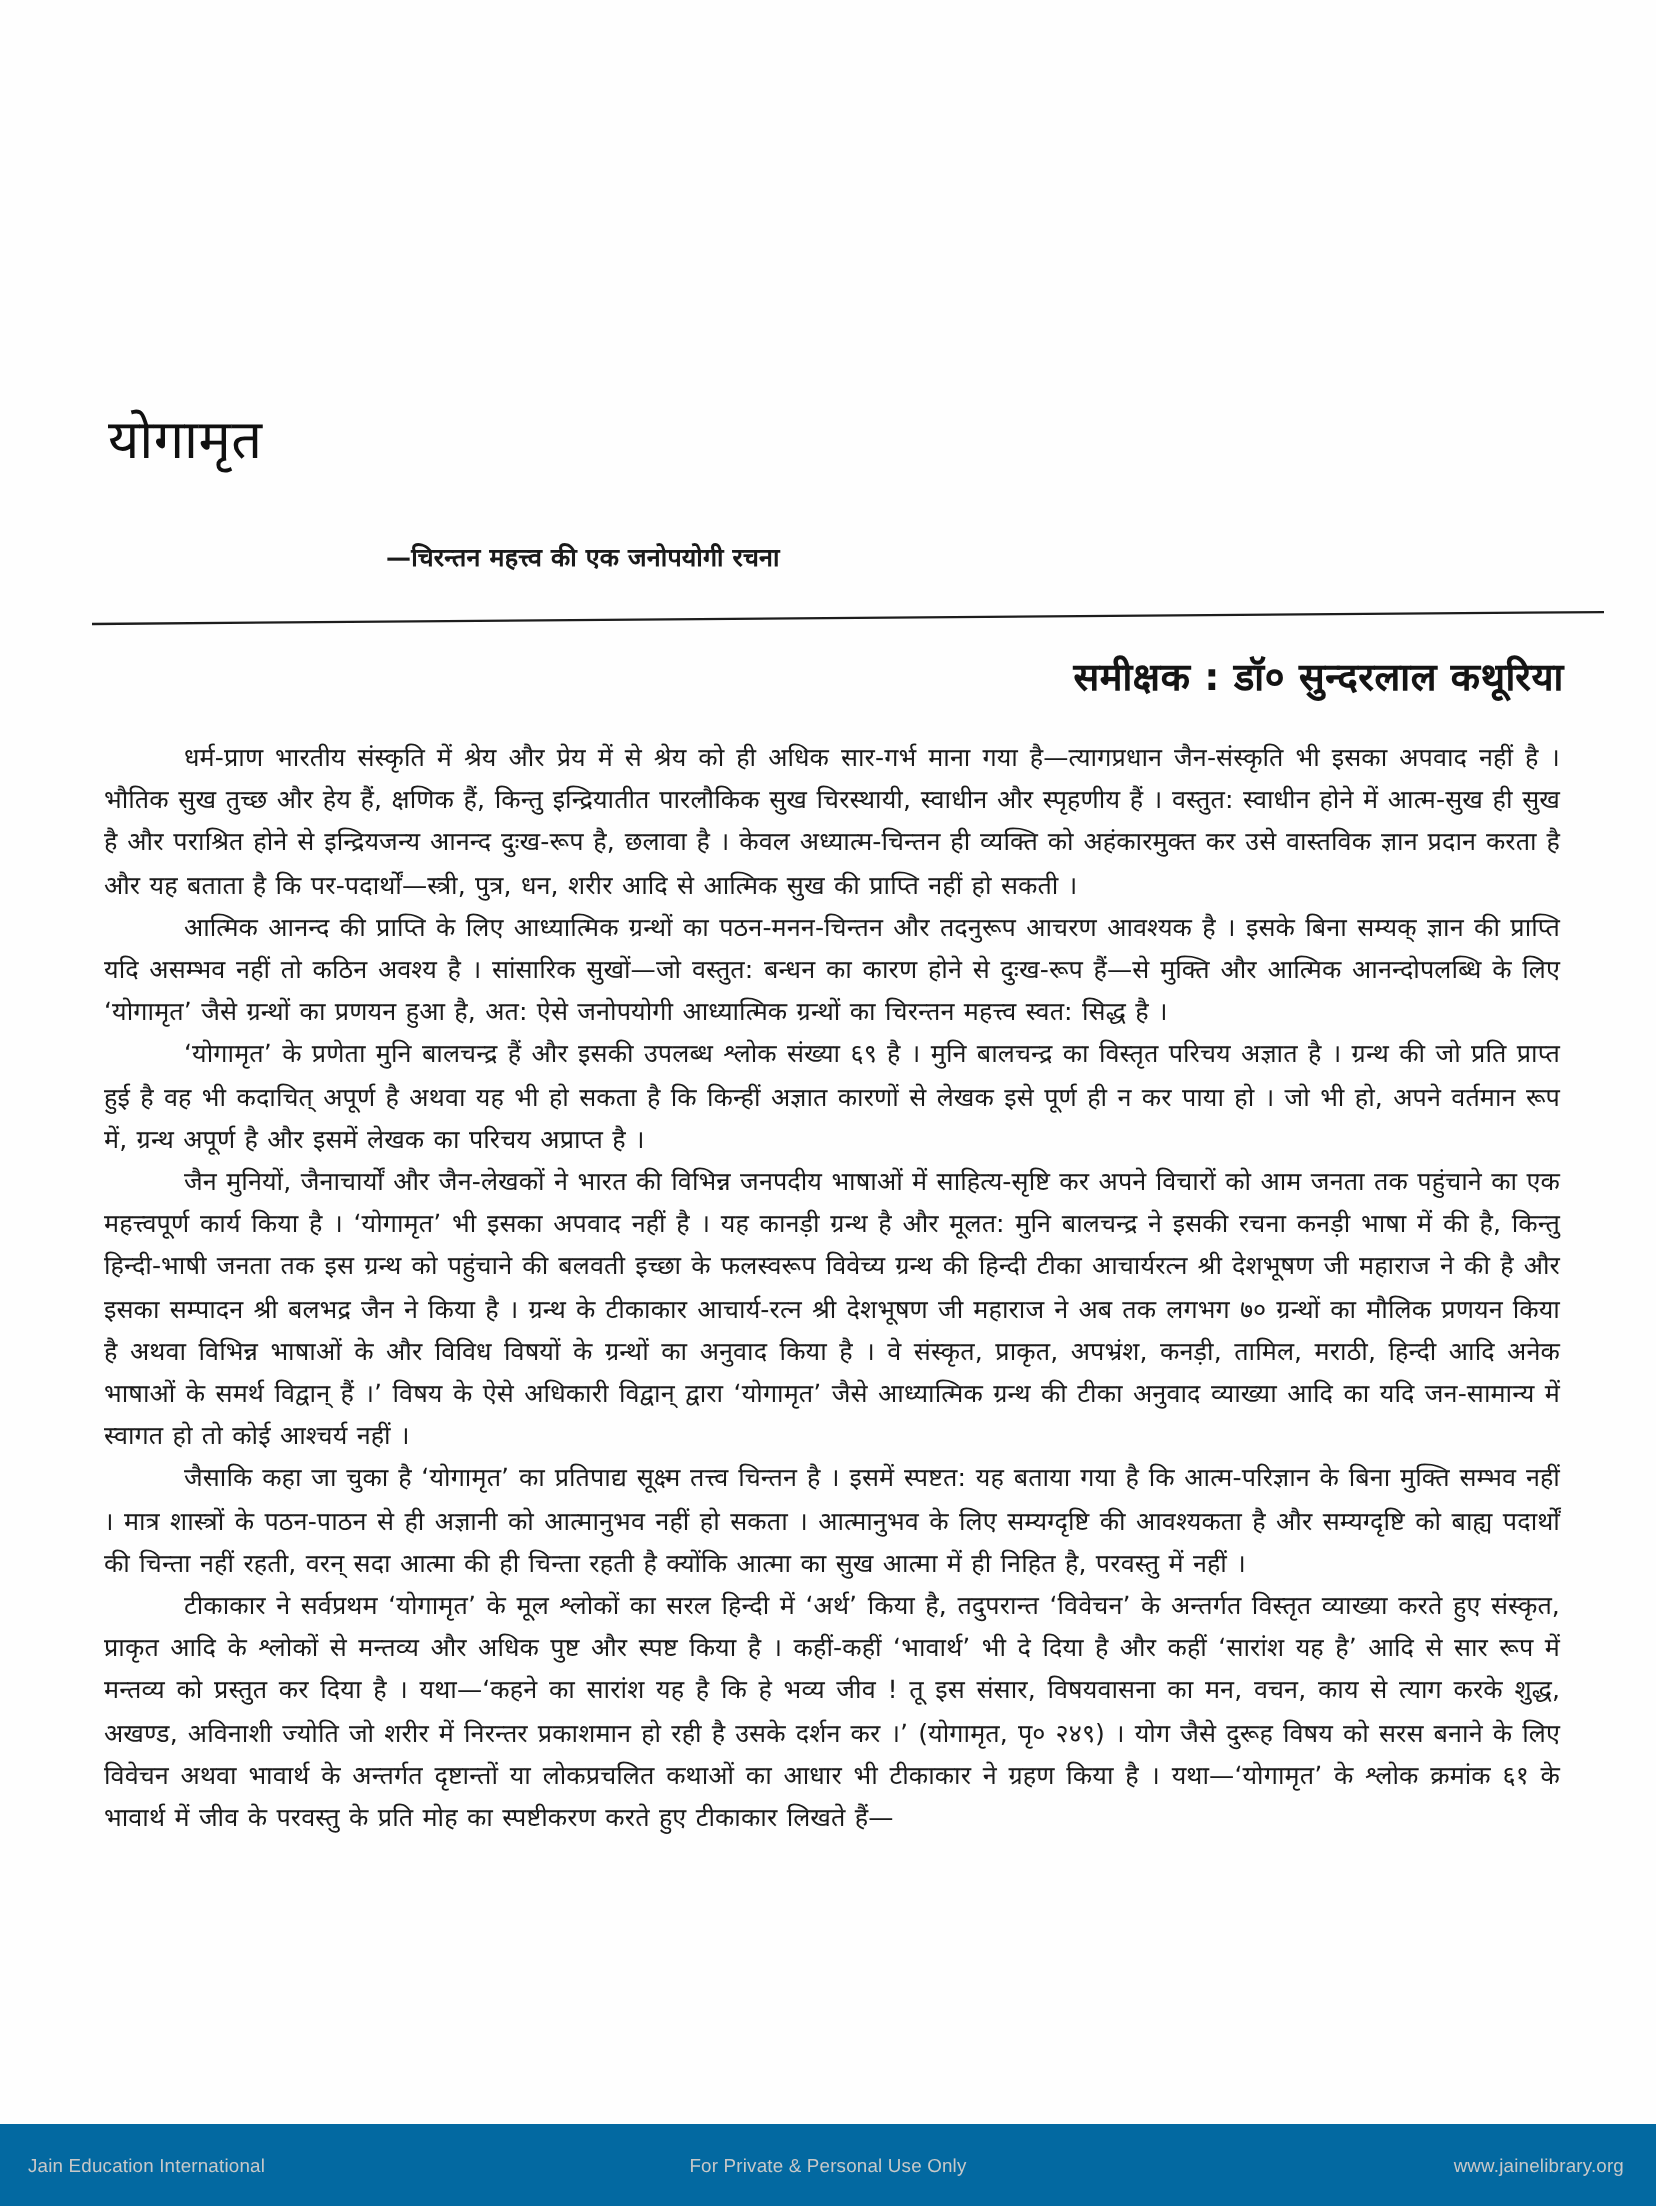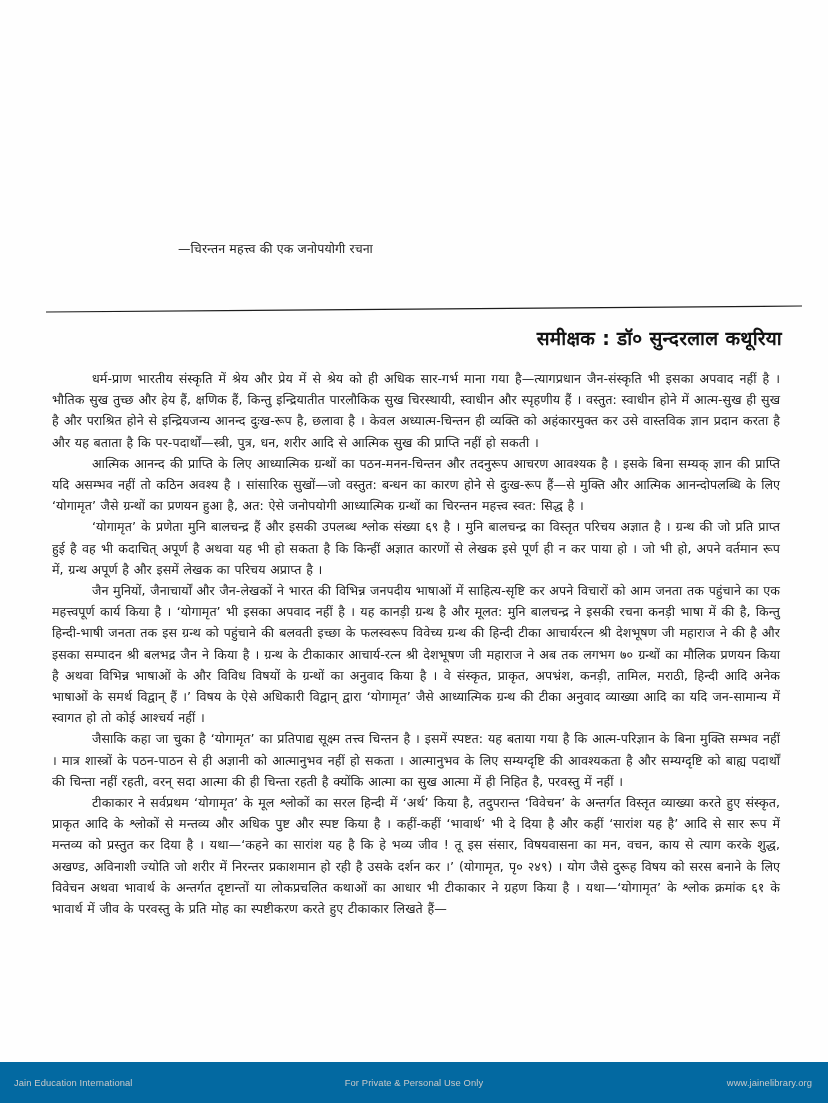--- a/index.html
+++ b/index.html
@@ -33,24 +33,24 @@
   .doc-title {
     font-size: 27px;
     line-height: 1.1;
     letter-spacing: 0.2px;
     color: #101010;
     font-weight: 400;
     margin: 0;
     font-family: "DejaVu Sans", "Liberation Sans", sans-serif;
   }
   .doc-subtitle {
-    margin: 0;
+    margin: 15px;
     padding-left: 124px;
     font-size: 12.5px;
-    font-weight: 400;
+    font-weight: 700;
     color: #1a1a1a;
     letter-spacing: 0.1px;
     margin-top: 34px;
     font-family: "DejaVu Sans", "Liberation Sans", sans-serif;
   }
 
   .rule-wrap {
     position: absolute;
     left: 46px;
     right: 26px;
@@ -136,20 +136,21 @@
   .wm-left   { position: absolute; left: 14px; }
   .wm-center { position: absolute; left: 50%; transform: translateX(-50%); text-align: center; }
   .wm-right  { position: absolute; right: 16px; }
 </style>
 </head>
 <body>
 
 <div class="page">
 
   <div class="masthead">
+    <h1 class="doc-title">योगामृत</h1>
     <p class="doc-subtitle">—चिरन्तन महत्त्व की एक जनोपयोगी रचना</p>
   </div>
 
   <div class="rule-wrap">
     <svg width="760" height="12" viewBox="0 0 760 12" aria-hidden="true">
       <path d="M0 9 L760 3" stroke="#1d1d1d" stroke-width="1.15" fill="none"></path>
     </svg>
   </div>
 
   <div class="byline">समीक्षक  :  डॉ० सुन्दरलाल कथूरिया</div>

